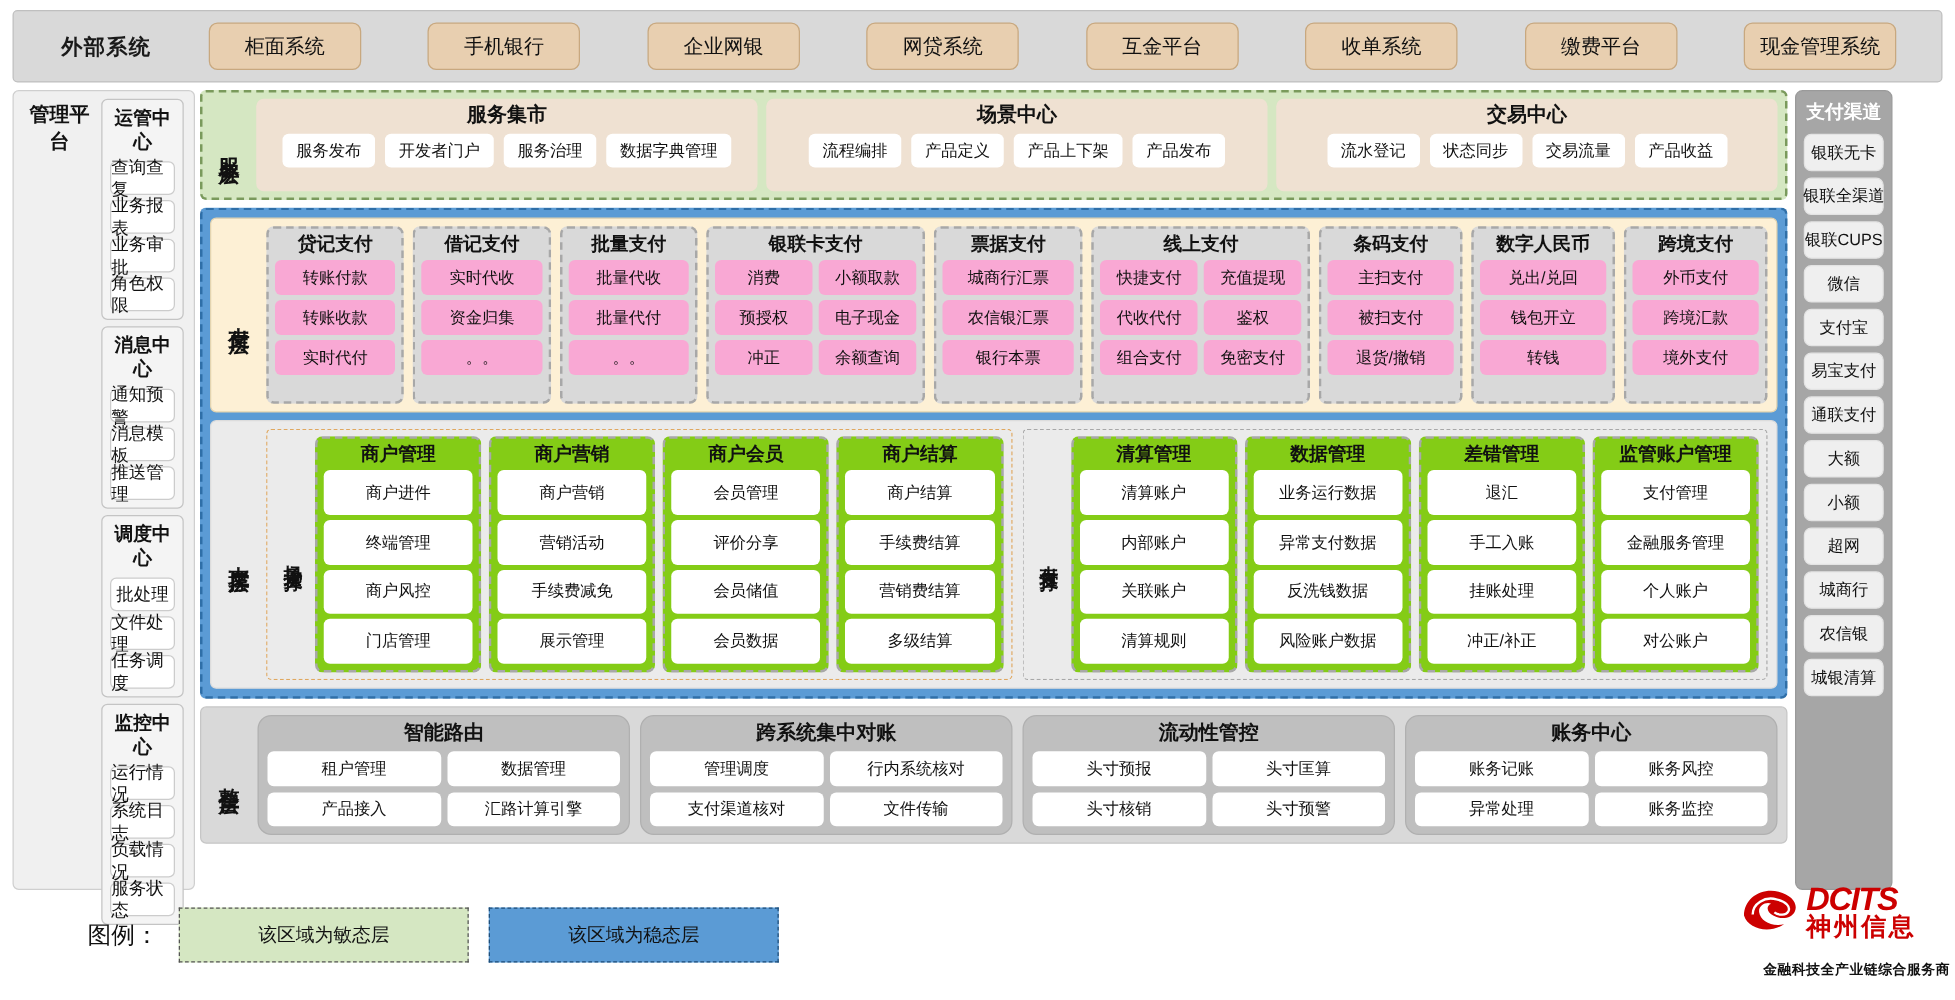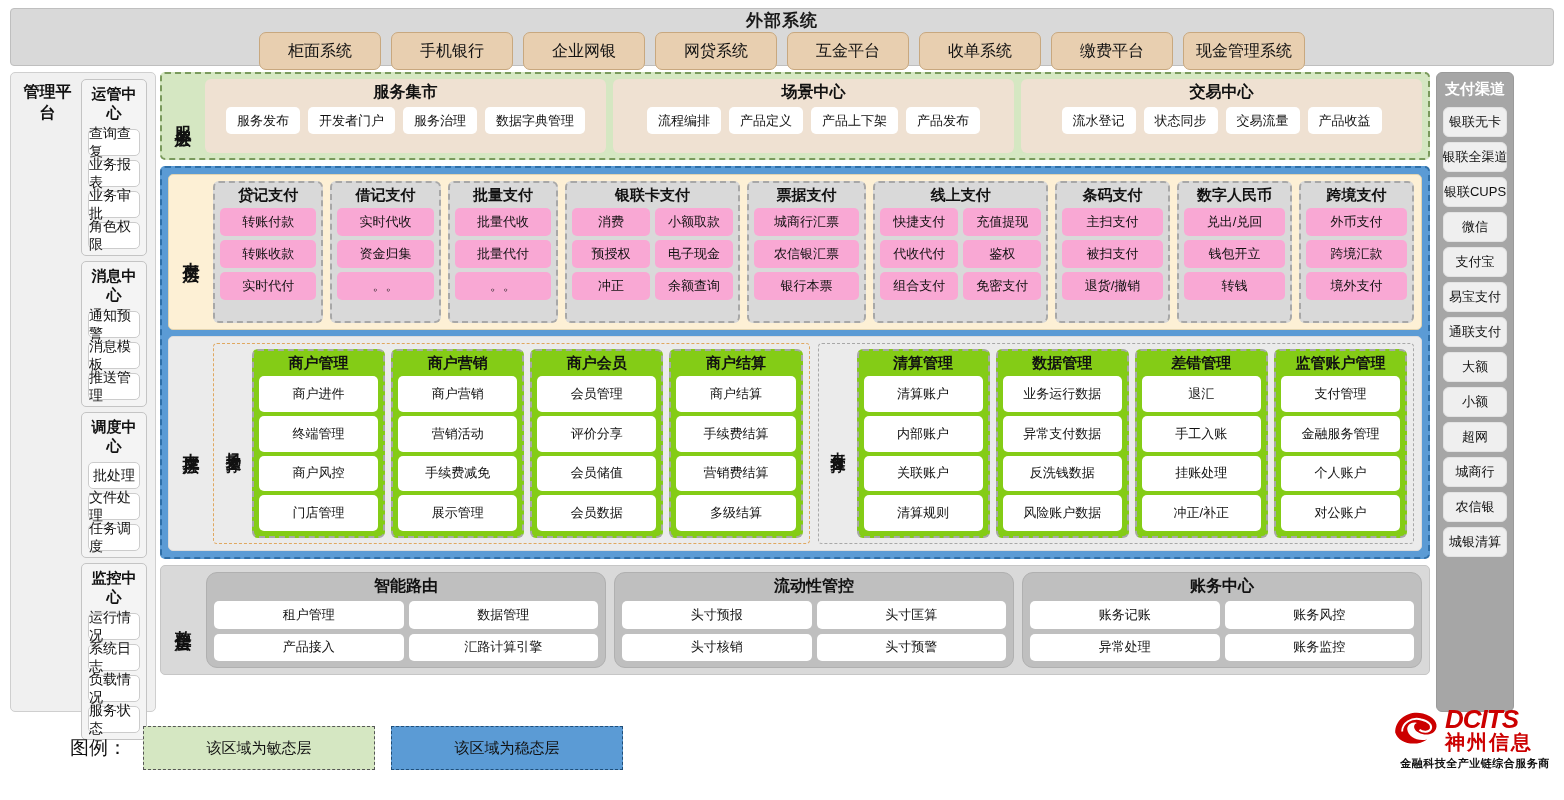--- a/index.html
+++ b/index.html
@@ -9,21 +9,21 @@
     font-family:"Liberation Sans","DejaVu Sans",sans-serif;
     overflow:hidden;
     position:relative;
   }
   .page { position:relative; width:1564px; height:800px; }
 
   
   .ext-bar {
     position:absolute; left:10px; top:8px; width:1544px; height:58px;
     background:#d9d9d9; border:1px solid #bfbfbf; border-radius:4px;
-    display:flex; align-items:center; padding:0 14px; gap:0;flex-direction:column;
+    display:flex; align-items:center; padding:0 14px; gap:0;
   }
   .ext-title { font-size:17px; font-weight:bold; color:#1a1a1a; width:120px; flex:none; text-align:center; letter-spacing:1px;}
   .ext-items { display:flex; flex:1; justify-content:space-around; gap:10px; }
   .ext-chip {
     background:#e8cfb0; border:1px solid #c8a87f; border-radius:7px;
     height:38px; min-width:122px; display:flex; align-items:center; justify-content:center;
     font-size:16px; color:#111; padding:0 12px; white-space:nowrap;
   }
 
   
@@ -157,21 +157,21 @@
   .lg-agile { background:#d5e7c2; border:1px dashed #555; }
   .lg-stable { background:#5b9bd5; border:1px dashed #1f4e79; }
 
   
   .logo { position:absolute; left:1390px; top:706px; width:170px; height:86px; }
   .logo-row { display:flex; align-items:center; gap:3px; }
   .logo-mark { width:52px; height:46px; flex:none; }
   .logo-text { display:flex; flex-direction:column; line-height:1; }
   .logo-en { font-size:26px; font-weight:bold; color:#cc0000; letter-spacing:-1px; font-style:italic;}
   .logo-cn { font-size:20px; font-weight:bold; color:#cc0000; letter-spacing:2px;}
-  .logo-tag { font-size:11px; font-weight:bold; color:#111; margin-top:4px; text-align:center; letter-spacing:0.5px;}
+  .logo-tag { font-size:11px; font-weight:bold; color:#111; margin-top:16px; text-align:right; letter-spacing:0.5px;}
 </style>
 </head>
 <body>
 
 <div class="page">
 
   <div class="ext-bar">
     <div class="ext-title">外部系统</div>
     <div class="ext-items" id="ext-items">
         <div class="ext-chip">柜面系统</div>
@@ -507,20 +507,29 @@
           <div class="intgrp">
             <div class="intgrp-title">智能路由</div>
             <div class="intgrp-grid">
               <div class="ichip">租户管理</div>
               <div class="ichip">数据管理</div>
               <div class="ichip">产品接入</div>
               <div class="ichip">汇路计算引擎</div>
             </div>
           </div>
           <div class="intgrp">
+            <div class="intgrp-title">跨系统集中对账</div>
+            <div class="intgrp-grid">
+              <div class="ichip">管理调度</div>
+              <div class="ichip">行内系统核对</div>
+              <div class="ichip">支付渠道核对</div>
+              <div class="ichip">文件传输</div>
+            </div>
+          </div>
+          <div class="intgrp">
             <div class="intgrp-title">流动性管控</div>
             <div class="intgrp-grid">
               <div class="ichip">头寸预报</div>
               <div class="ichip">头寸匡算</div>
               <div class="ichip">头寸核销</div>
               <div class="ichip">头寸预警</div>
             </div>
           </div>
           <div class="intgrp">
             <div class="intgrp-title">账务中心</div>

